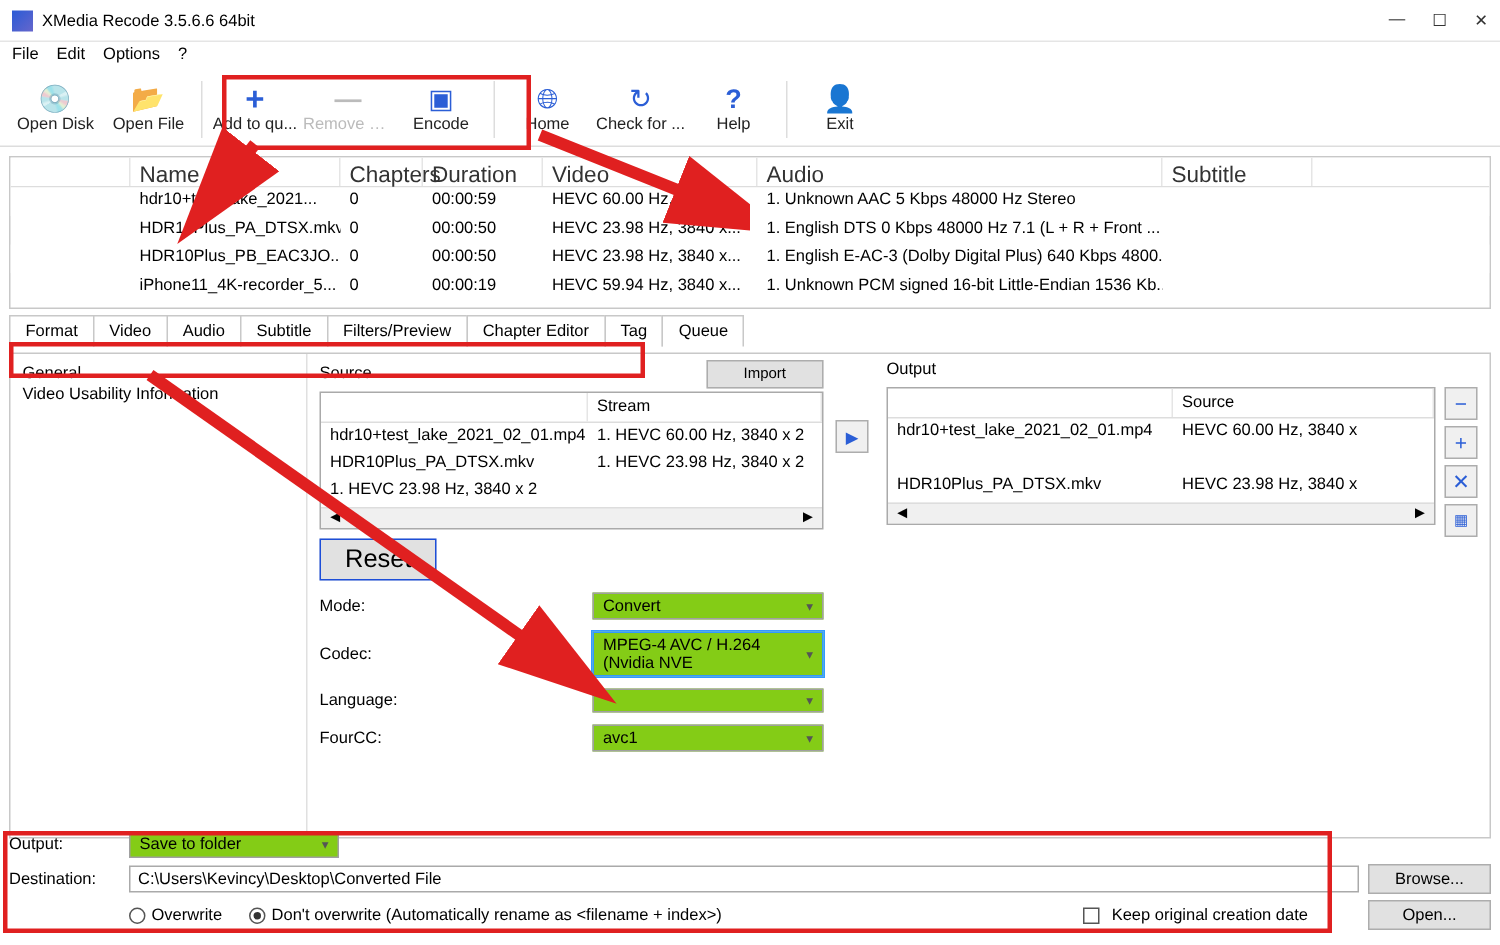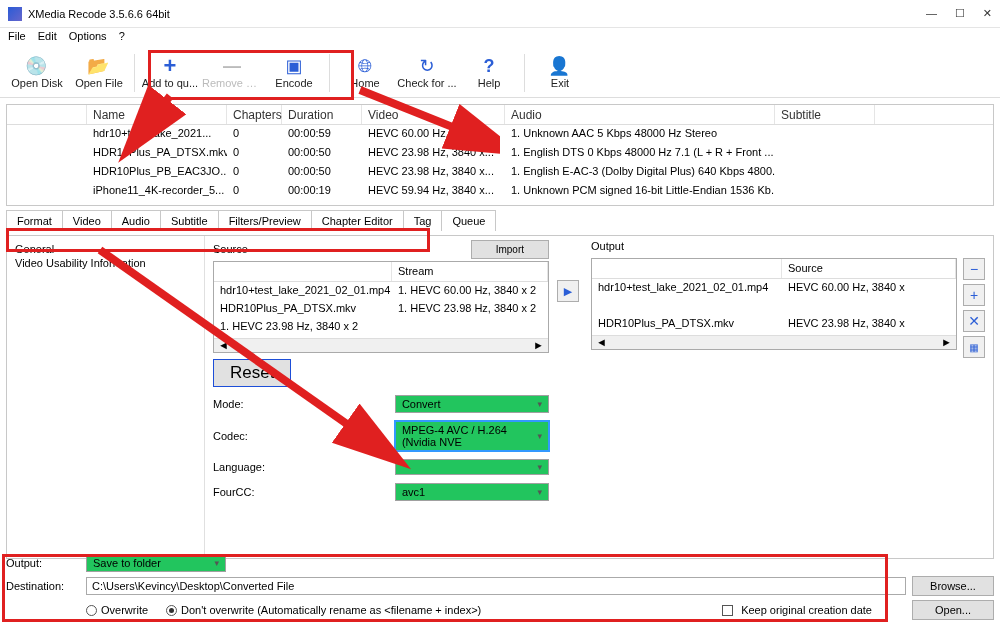--- a/index.html
+++ b/index.html
@@ -16,21 +16,21 @@
 .toolbar { height: 50px; display: flex; align-items: center; padding: 2px 6px; border-bottom: 1px solid #ddd; position: relative; }
 .tbtn { display: flex; flex-direction: column; align-items: center; width: 62px; height: 46px; justify-content: center; cursor: default; }
 .tbtn .ic { width: 20px; height: 20px; display: flex; align-items: center; justify-content: center; font-size: 18px; color: #2b5ed6; }
 .tbtn .lbl { font-size: 11px; color: #222; margin-top: 1px; white-space: nowrap; overflow: hidden; text-overflow: ellipsis; max-width: 60px; }
 .tbtn.gray .ic { color: #bbb; }
 .tbtn.gray .lbl { color: #bbb; }
 .toolbar .sep { width: 1px; height: 38px; background: #ddd; margin: 0 4px; }
 
 .filebox { margin: 6px 6px 4px 6px; border: 1px solid #c8c8c8; height: 102px; overflow: hidden; }
 .fhead { display: flex; height: 20px; background: #fff; border-bottom: 1px solid #ddd; }
-.fhead > div { padding: 3px 6px; border-right: 1px solid #e5e5e5; font-size: 12px; color: #333; }
+.fhead > div { padding: 3px 6px; border-right: 1px solid #e5e5e5; font-size: 15px; color: #333; }
 .frow { display: flex; height: 19px; }
 .frow > div { padding: 2px 6px; font-size: 11px; white-space: nowrap; overflow: hidden; }
 .frow:nth-child(even){ background: #fff; }
 .c-name{ width: 140px; } .c-ch{ width: 55px; } .c-dur{ width: 80px; } .c-vid{ width: 143px; } .c-aud{ width: 270px; } .c-sub{ width: 100px; }
 
 .tabs { display: flex; margin: 2px 6px 0 6px; }
 .tab { padding: 4px 10px; border: 1px solid #c8c8c8; border-bottom: none; background: #fff; margin-right: -1px; font-size: 11px; cursor: default; }
 .tab.active { background: #fff; position: relative; z-index: 2; }
 
 .tabbody { display: flex; margin: 4px 6px; border: 1px solid #c8c8c8; height: 324px; }
@@ -45,21 +45,21 @@
 .listbox .lrow { display: flex; height: 18px; }
 .listbox .lrow > div { padding: 2px 6px; font-size: 11px; white-space: nowrap; overflow: hidden; }
 .listbox .scroll { position: absolute; bottom: 0; left: 0; right: 0; height: 14px; background: #f0f0f0; border-top: 1px solid #ddd; }
 
 .btnrow { margin-top: 6px; }
 .winbtn { background: #e1e1e1; border: 1px solid #1d4ed8; padding: 3px 16px; font-size: 17px; cursor: default; }
 .importbtn { background: #e1e1e1; border: 1px solid #adadad; padding: 3px 24px; font-size: 10px; }
 
 .formrow { display: flex; align-items: center; margin-top: 8px; }
 .formrow label { width: 200px; font-size: 11px; }
-.dd { border: 1px solid #a0a0a0; padding: 2px 6px; width: 168px; font-size: 11px; background: #22c55e; display: flex; justify-content: space-between; align-items: center; }
+.dd { border: 1px solid #a0a0a0; padding: 2px 6px; width: 168px; font-size: 11px; background: #84cc16; display: flex; justify-content: space-between; align-items: center; }
 .dd .arr { font-size: 9px; color: #555; }
 .dd.hl { border: 1px solid #3399ff; outline: 1px solid #3399ff; }
 
 .sidebtns { width: 22px; display: flex; flex-direction: column; gap: 4px; }
 .sidebtns div { width: 22px; height: 22px; border: 1px solid #adadad; display: flex; align-items: center; justify-content: center; font-size: 14px; color: #2b5ed6; cursor: default; background: #f0f0f0; }
 
 .bottom { position: absolute; bottom: 0; left: 0; right: 0; padding: 4px 6px 6px 6px; }
 .brow { display: flex; align-items: center; margin-bottom: 4px; }
 .brow .blbl { width: 80px; font-size: 11px; }
 .brow .binput { flex: 1; border: 1px solid #aaa; background: #fff; padding: 2px 5px; font-size: 11px; margin-right: 6px; }

